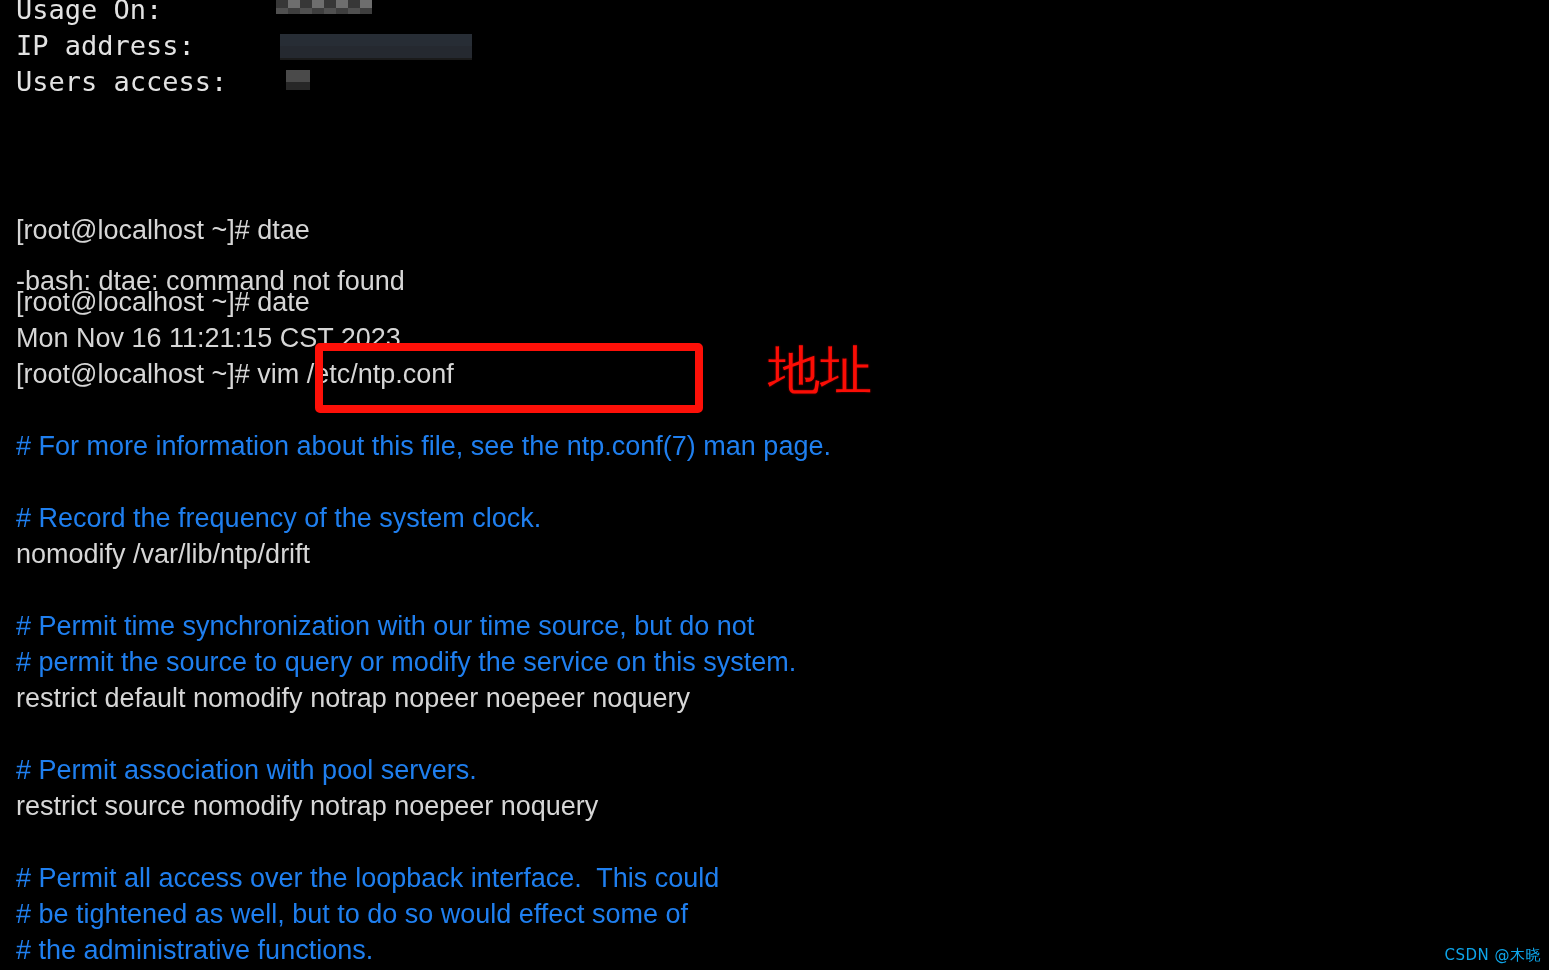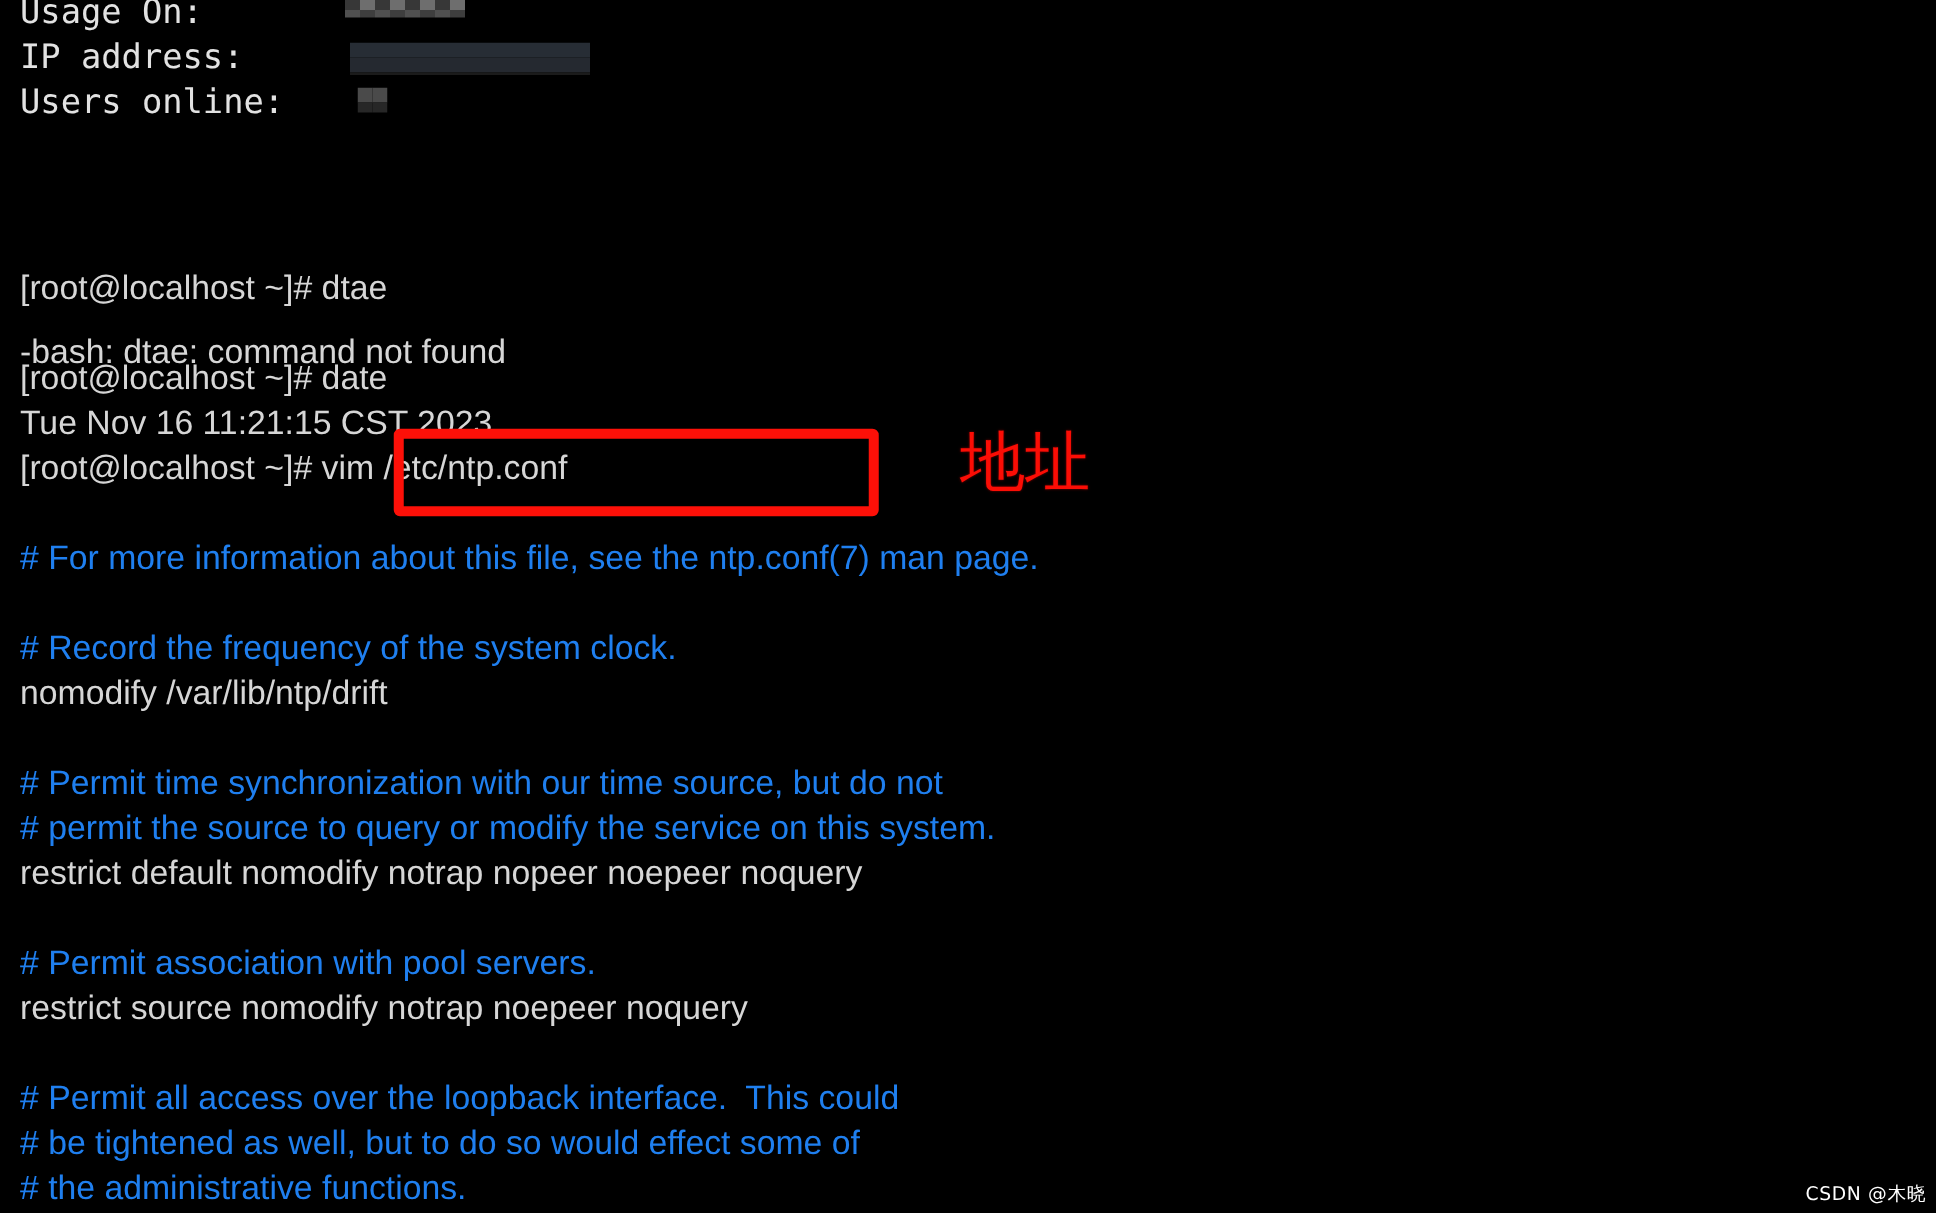--- a/index.html
+++ b/index.html
@@ -80,21 +80,21 @@
     font-weight: 400;
     white-space: pre;
     text-shadow: 0 0 2px rgba(255,0,0,0.55);
   }
 
   
   #watermark {
     position: absolute;
     right: 8px;
     bottom: 6px;
-    color: #ffffff;
+    color: #0ea5e9;
     font-family: "DejaVu Sans", "Liberation Sans", sans-serif;
     font-size: 15px;
     line-height: 18px;
     white-space: pre;
     letter-spacing: 0.5px;
     margin-top: 12px;
   }
 </style>
 </head>
 <body>
@@ -168,38 +168,38 @@
         <i style="background: rgb(29, 29, 29);"></i>
         <i style="background: rgb(29, 29, 29);"></i>
         <i style="background: rgb(29, 29, 29);"></i>
         <i style="background: rgb(29, 29, 29);"></i>
         <i style="background: rgb(29, 29, 29);"></i>
         <i style="background: rgb(29, 29, 29);"></i>
         <i style="background: rgb(29, 29, 29);"></i>
         <i style="background: rgb(29, 29, 29);"></i>
       </div>
 
-    <div class="motd-row" style="top:64px;">Users online:</div>
+    <div class="motd-row" style="top:64px;">Users access:</div>
     <div class="mosaic" style="left:286px; top:70px; width:24px; height:20px;">
         <i style="background: rgb(79, 79, 79);"></i>
         <i style="background: rgb(79, 79, 79);"></i>
         <i style="background: rgb(42, 42, 42);"></i>
         <i style="background: rgb(42, 42, 42);"></i>
       </div>
 
   </div>
 
   <div>
     <div class="term-line prompt" style="top:212px;">[root@localhost ~]# dtae</div>
 
     <div class="term-line out" style="top:248px;margin-top:15px;">-bash: dtae: command not found</div>
 
     <div class="term-line prompt" style="top:284px;">[root@localhost ~]# date</div>
 
-    <div class="term-line out" style="top:320px;">Tue Nov 16 11:21:15 CST 2023</div>
+    <div class="term-line out" style="top:320px;">Mon Nov 16 11:21:15 CST 2023</div>
 
     <div class="term-line prompt" style="top:356px;">[root@localhost ~]# vim /etc/ntp.conf</div>
   </div>
 
   <div id="redbox" style="left:315px; top:343px; width:388px; height:70px;"></div>
 
   <div id="annotation" style="left:768px; top:344px;">地址</div>
 
   <div>
     <div class="term-line comment" style="top:428px;"># For more information about this file, see the ntp.conf(7) man page.</div>

